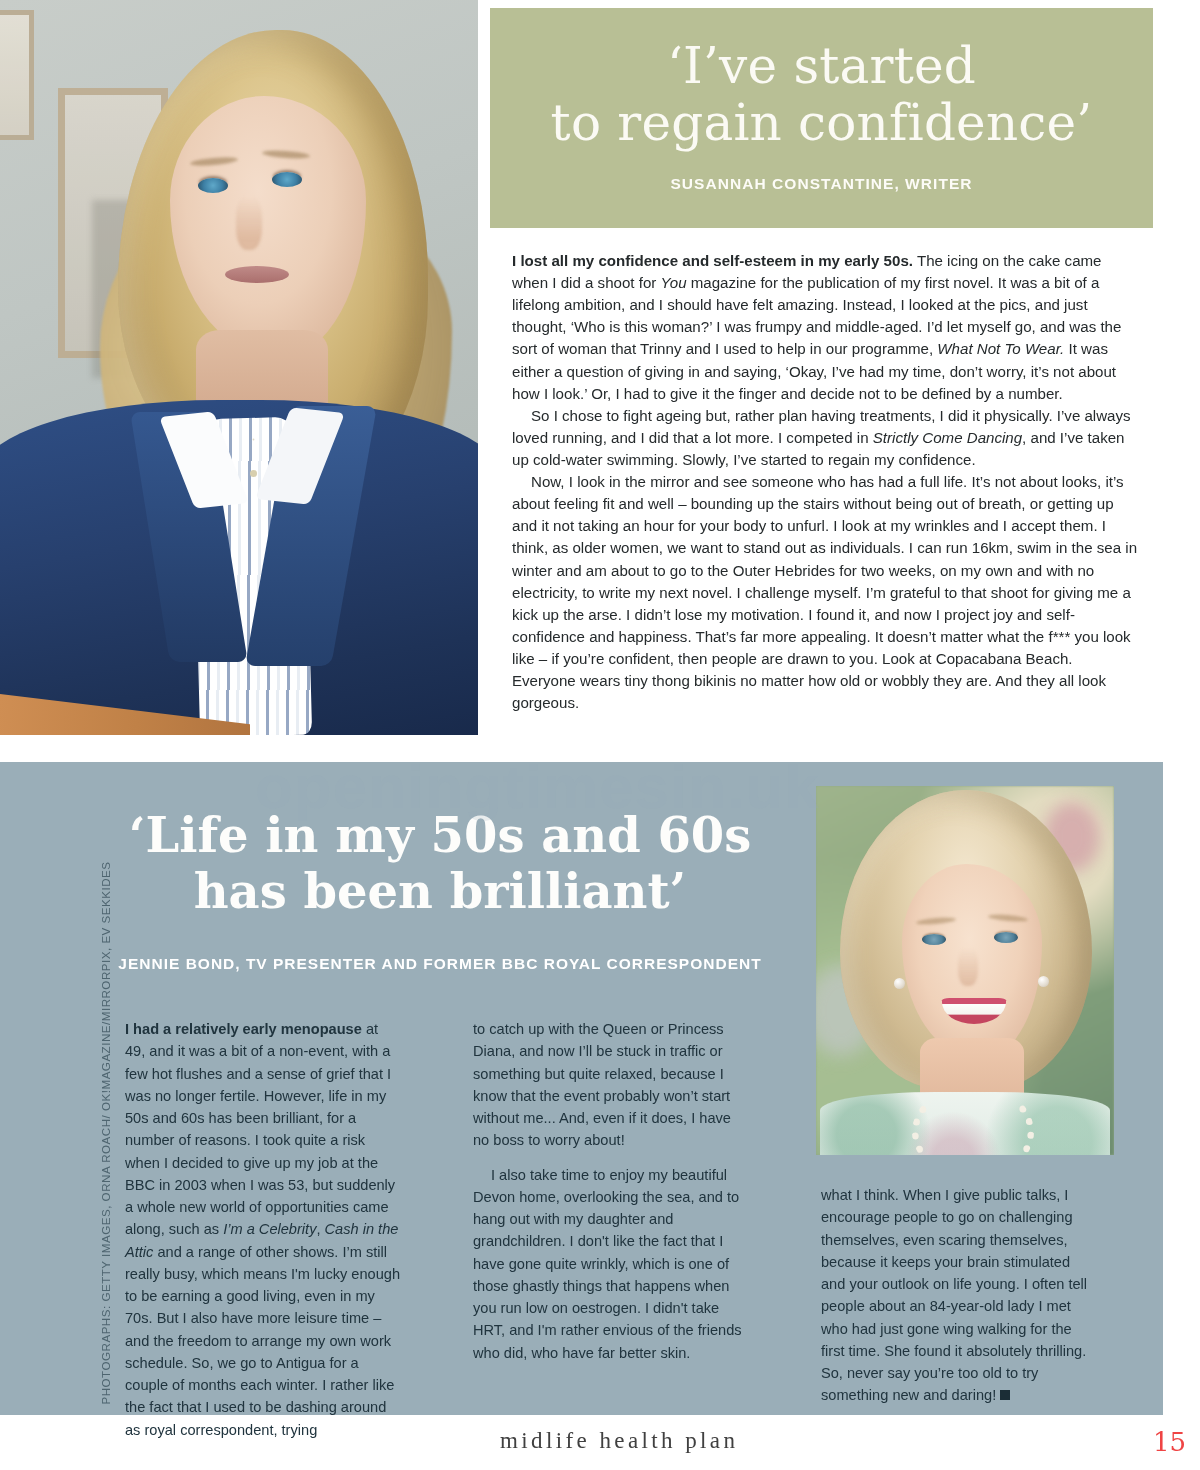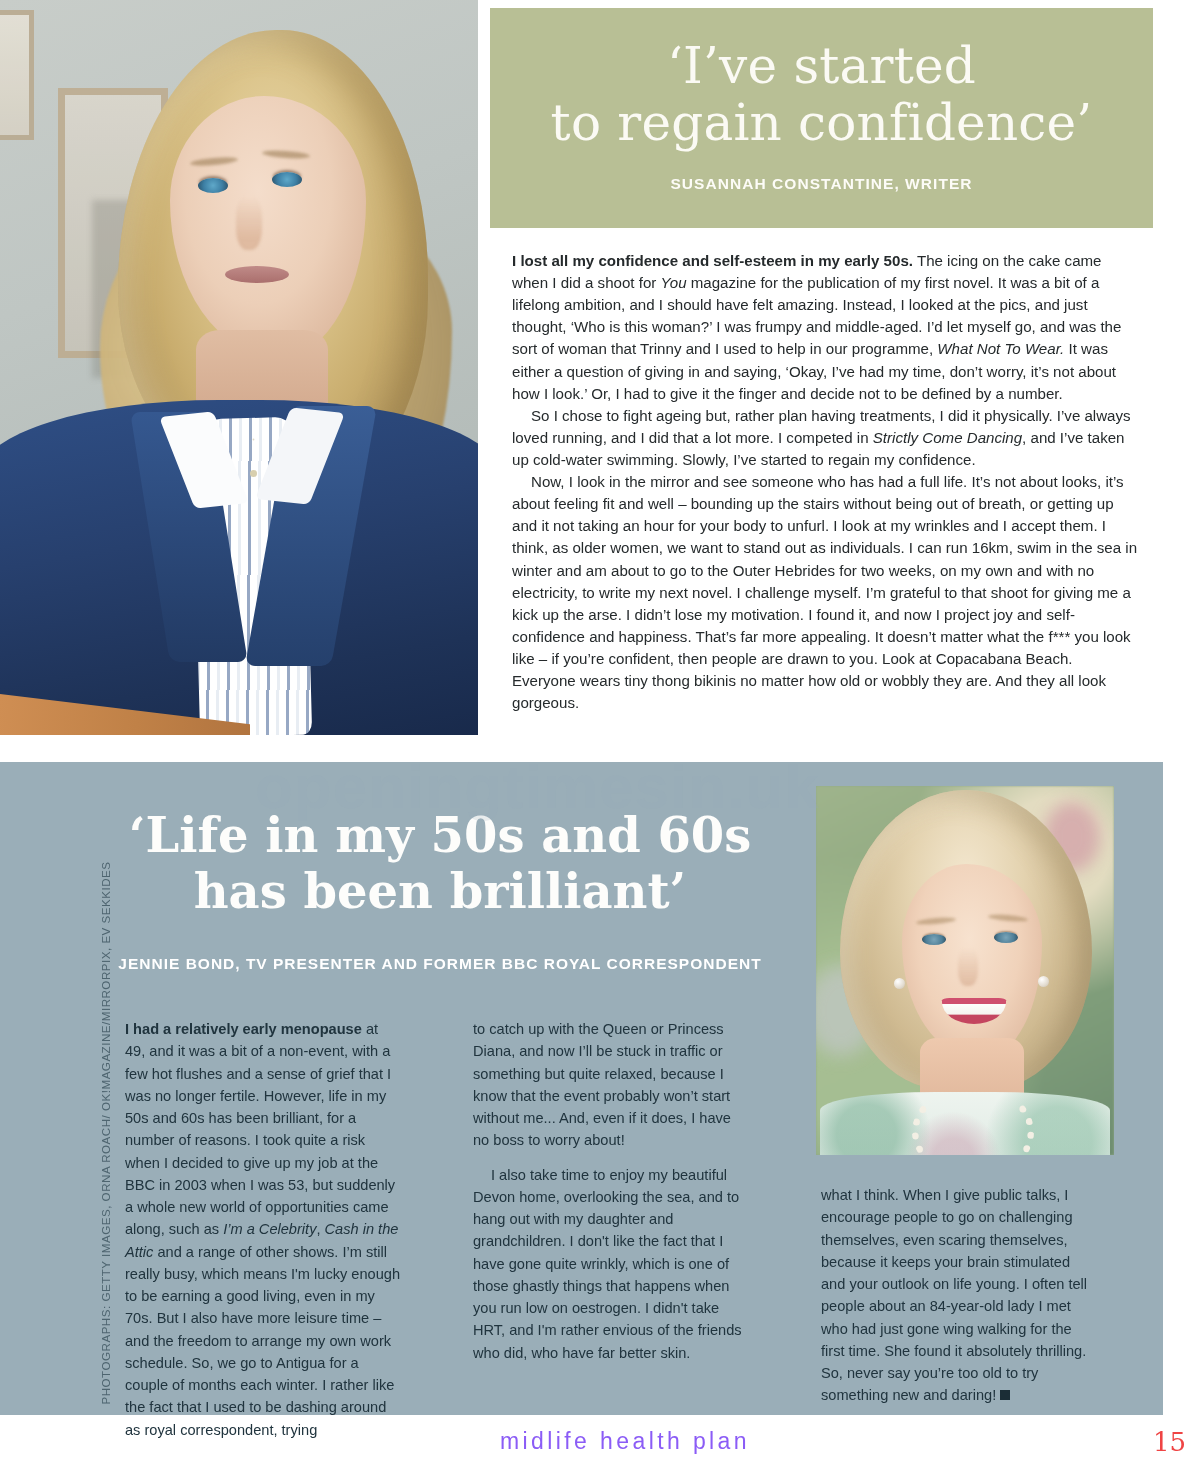--- a/index.html
+++ b/index.html
@@ -236,22 +236,22 @@
   .credits {
     position:absolute; left:-55px; top:1238px; width:320px;
     transform:rotate(-90deg); transform-origin:center center;
     font-size:11.6px; letter-spacing:.5px; color:#4e6570;
     white-space:nowrap; text-align:left;
   }
 
   
   .footer-title {
     position:absolute; left:500px; top:1428px;
-    font-family:Liberation Sans, sans-serif; font-size:23px;
-    letter-spacing:3.4px; color:#8b5cf6;
+    font-family:Liberation Serif, serif; font-size:23px;
+    letter-spacing:3.4px; color:#404040;
   }
   .footer-page {
     position:absolute; right:14px; top:1427px;
     font-family:"DejaVu Serif", serif; font-size:26px; color:#ef4444;
   }
 </style>
 </head>
 <body>
 
 <div class="page">

